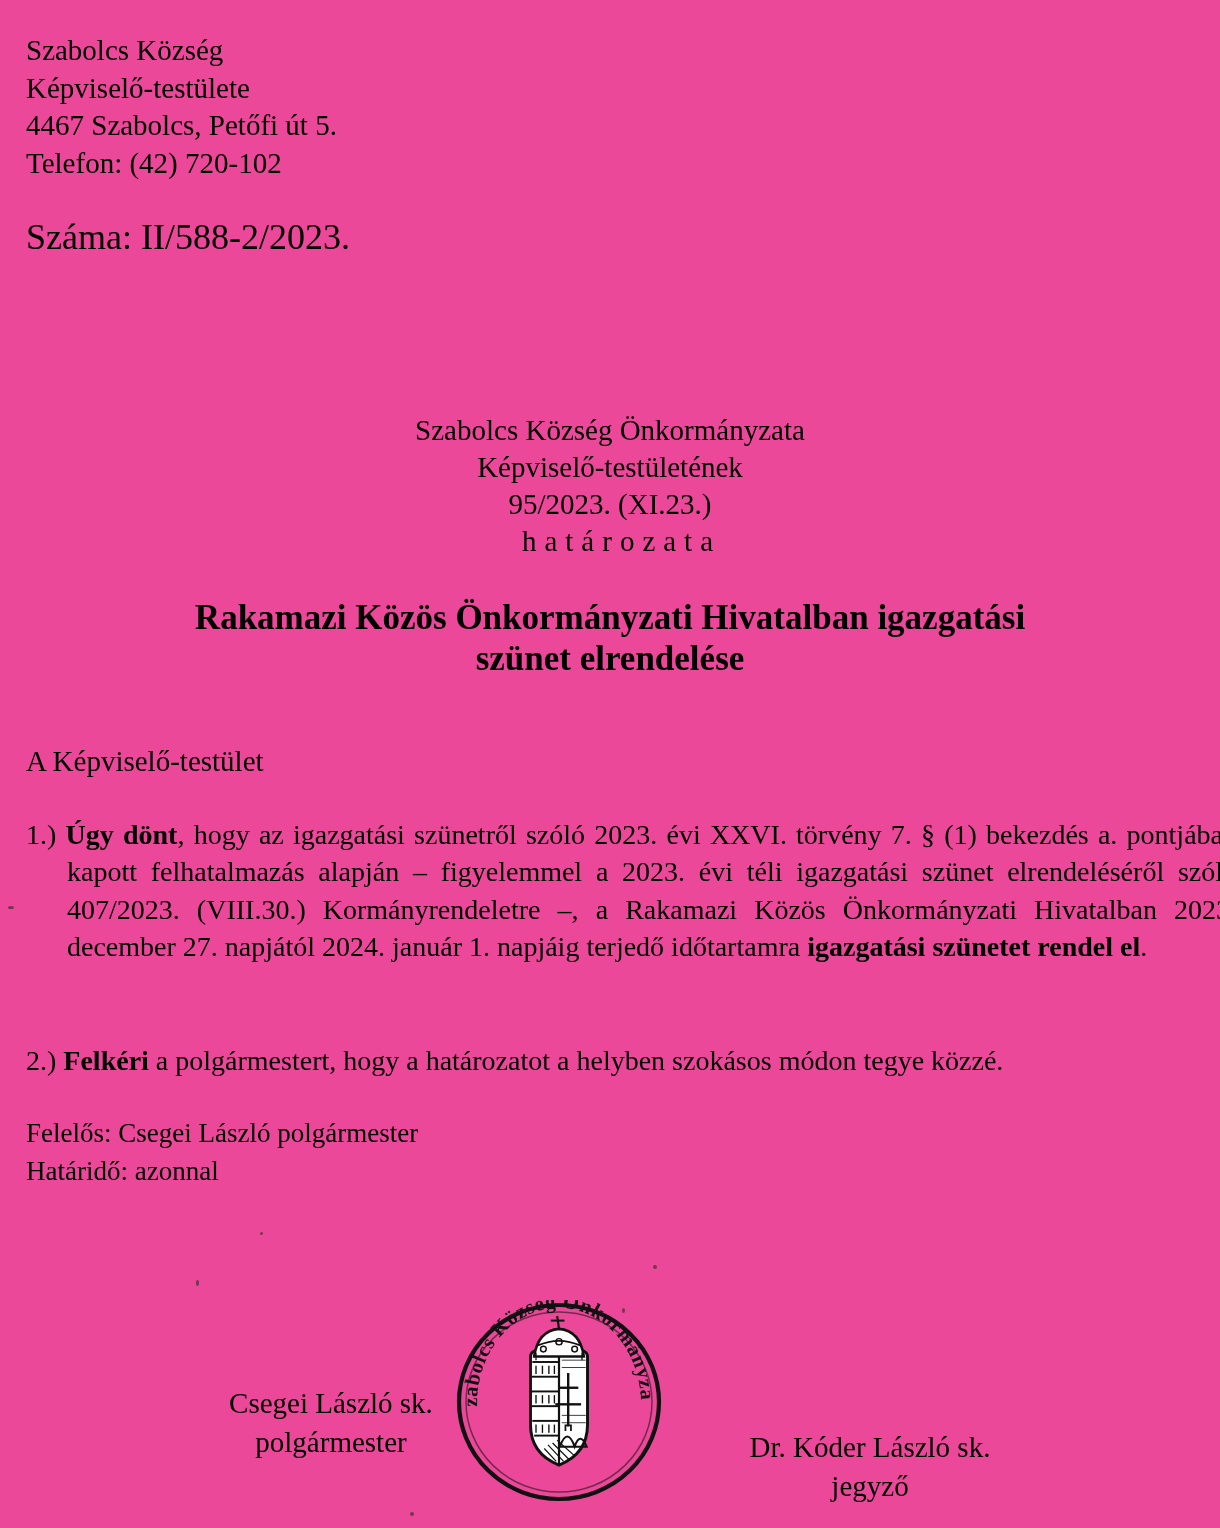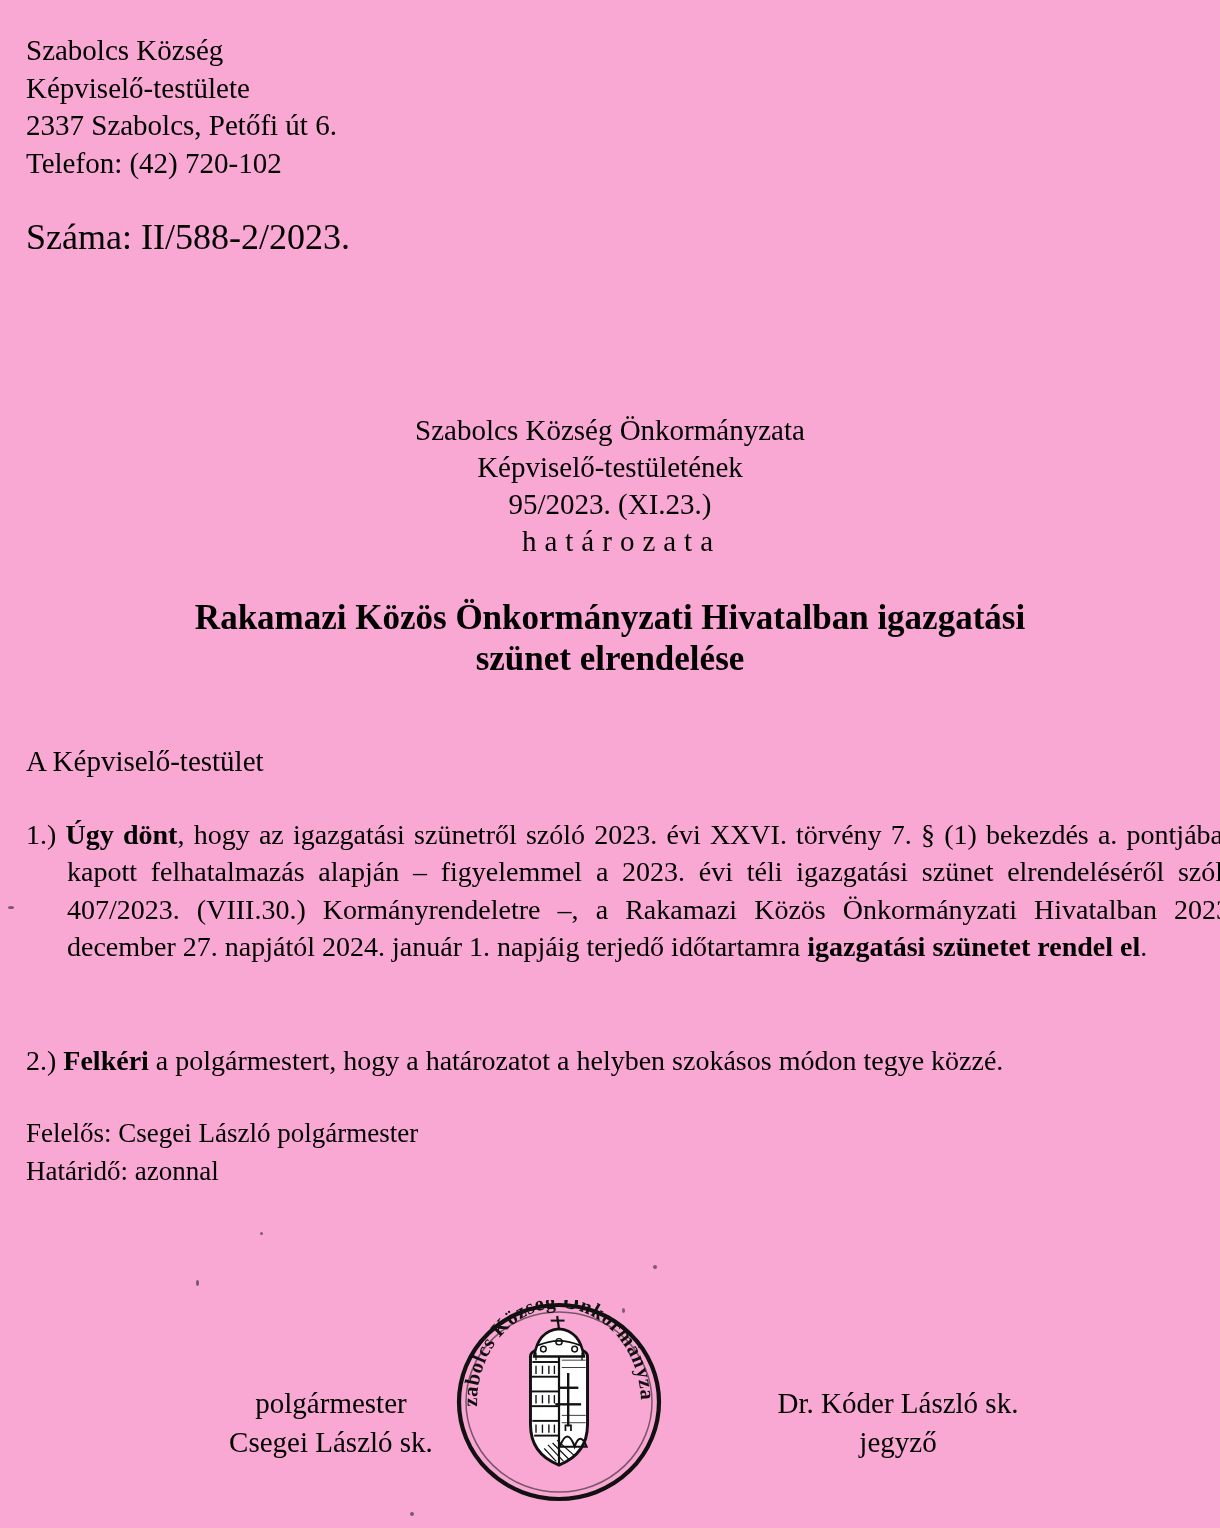--- a/index.html
+++ b/index.html
@@ -5,21 +5,21 @@
 <style>
   html, body {
     margin: 0;
     padding: 0;
     background: #ffffff;
   }
   .page {
     position: relative;
     width: 1220px;
     height: 1528px;
-    background: #f9a8d4;
+    background: #ec4899;
     color: #000000;
     font-family: "Liberation Serif", "DejaVu Serif", serif;
     overflow: hidden;
   }
 
   
   .letterhead {
     position: absolute;
     left: 26px;
     top: 32px;
@@ -104,21 +104,21 @@
   
   .sig {
     position: absolute;
     top: 1384px;
     text-align: center;
     font-size: 29px;
     line-height: 39px;
     width: 300px;
   }
   .sig-left  { left: 181px; }
-  .sig-right { left: 748px; }
+  .sig-right { left: 720px; margin-top: 44px; }
   .sig .line { display: block; white-space: nowrap; }
 
   
   .seal {
     position: absolute;
     left: 452px;
     top: 1300px;
     width: 214px;
     height: 204px;
   }
@@ -133,21 +133,21 @@
   }
 </style>
 </head>
 <body>
 
 <div class="page">
 
   <div class="letterhead">
     <div>Szabolcs Község</div>
     <div>Képviselő-testülete</div>
-    <div>2337 Szabolcs, Petőfi út 6.</div>
+    <div>4467 Szabolcs, Petőfi út 5.</div>
     <div>Telefon: (42) 720-102</div>
   </div>
 
   <div class="doc-number">Száma: II/588-2/2023.</div>
 
   <div class="title-block">
     <span class="line">Szabolcs Község Önkormányzata</span>
     <span class="line">Képviselő-testületének</span>
     <span class="line">95/2023. (XI.23.)</span>
     <span class="line spaced">határozata</span>
@@ -160,22 +160,22 @@
   <div class="clause clause-1"><span class="num">1.)</span> <b>Úgy dönt</b><span>, hogy az igazgatási szünetről szóló 2023. évi XXVI. törvény 7. § (1) bekezdés a. pontjában kapott felhatalmazás alapján – figyelemmel a 2023. évi téli igazgatási szünet elrendeléséről szóló 407/2023. (VIII.30.) Kormányrendeletre –, a Rakamazi Közös Önkormányzati Hivatalban 2023. december 27. napjától 2024. január 1. napjáig terjedő időtartamra </span><b>igazgatási szünetet rendel el</b><span>.</span></div>
 
   <div class="clause clause-2"><span class="num">2.)</span> <b>Felkéri</b><span> a polgármestert, hogy a határozatot a helyben szokásos módon tegye közzé.</span></div>
 
   <div class="meta">
     <div>Felelős: Csegei László polgármester</div>
     <div>Határidő: azonnal</div>
   </div>
 
   <div class="sig sig-left">
+    <span class="line">Csegei László sk.</span>
     <span class="line">polgármester</span>
-    <span class="line">Csegei László sk.</span>
   </div>
 
   <div class="sig sig-right">
     <span class="line">Dr. Kóder László sk.</span>
     <span class="line">jegyző</span>
   </div>
 
   <div class="seal">
     <svg viewBox="0 0 214 204" xmlns="http://www.w3.org/2000/svg">
       <defs>

